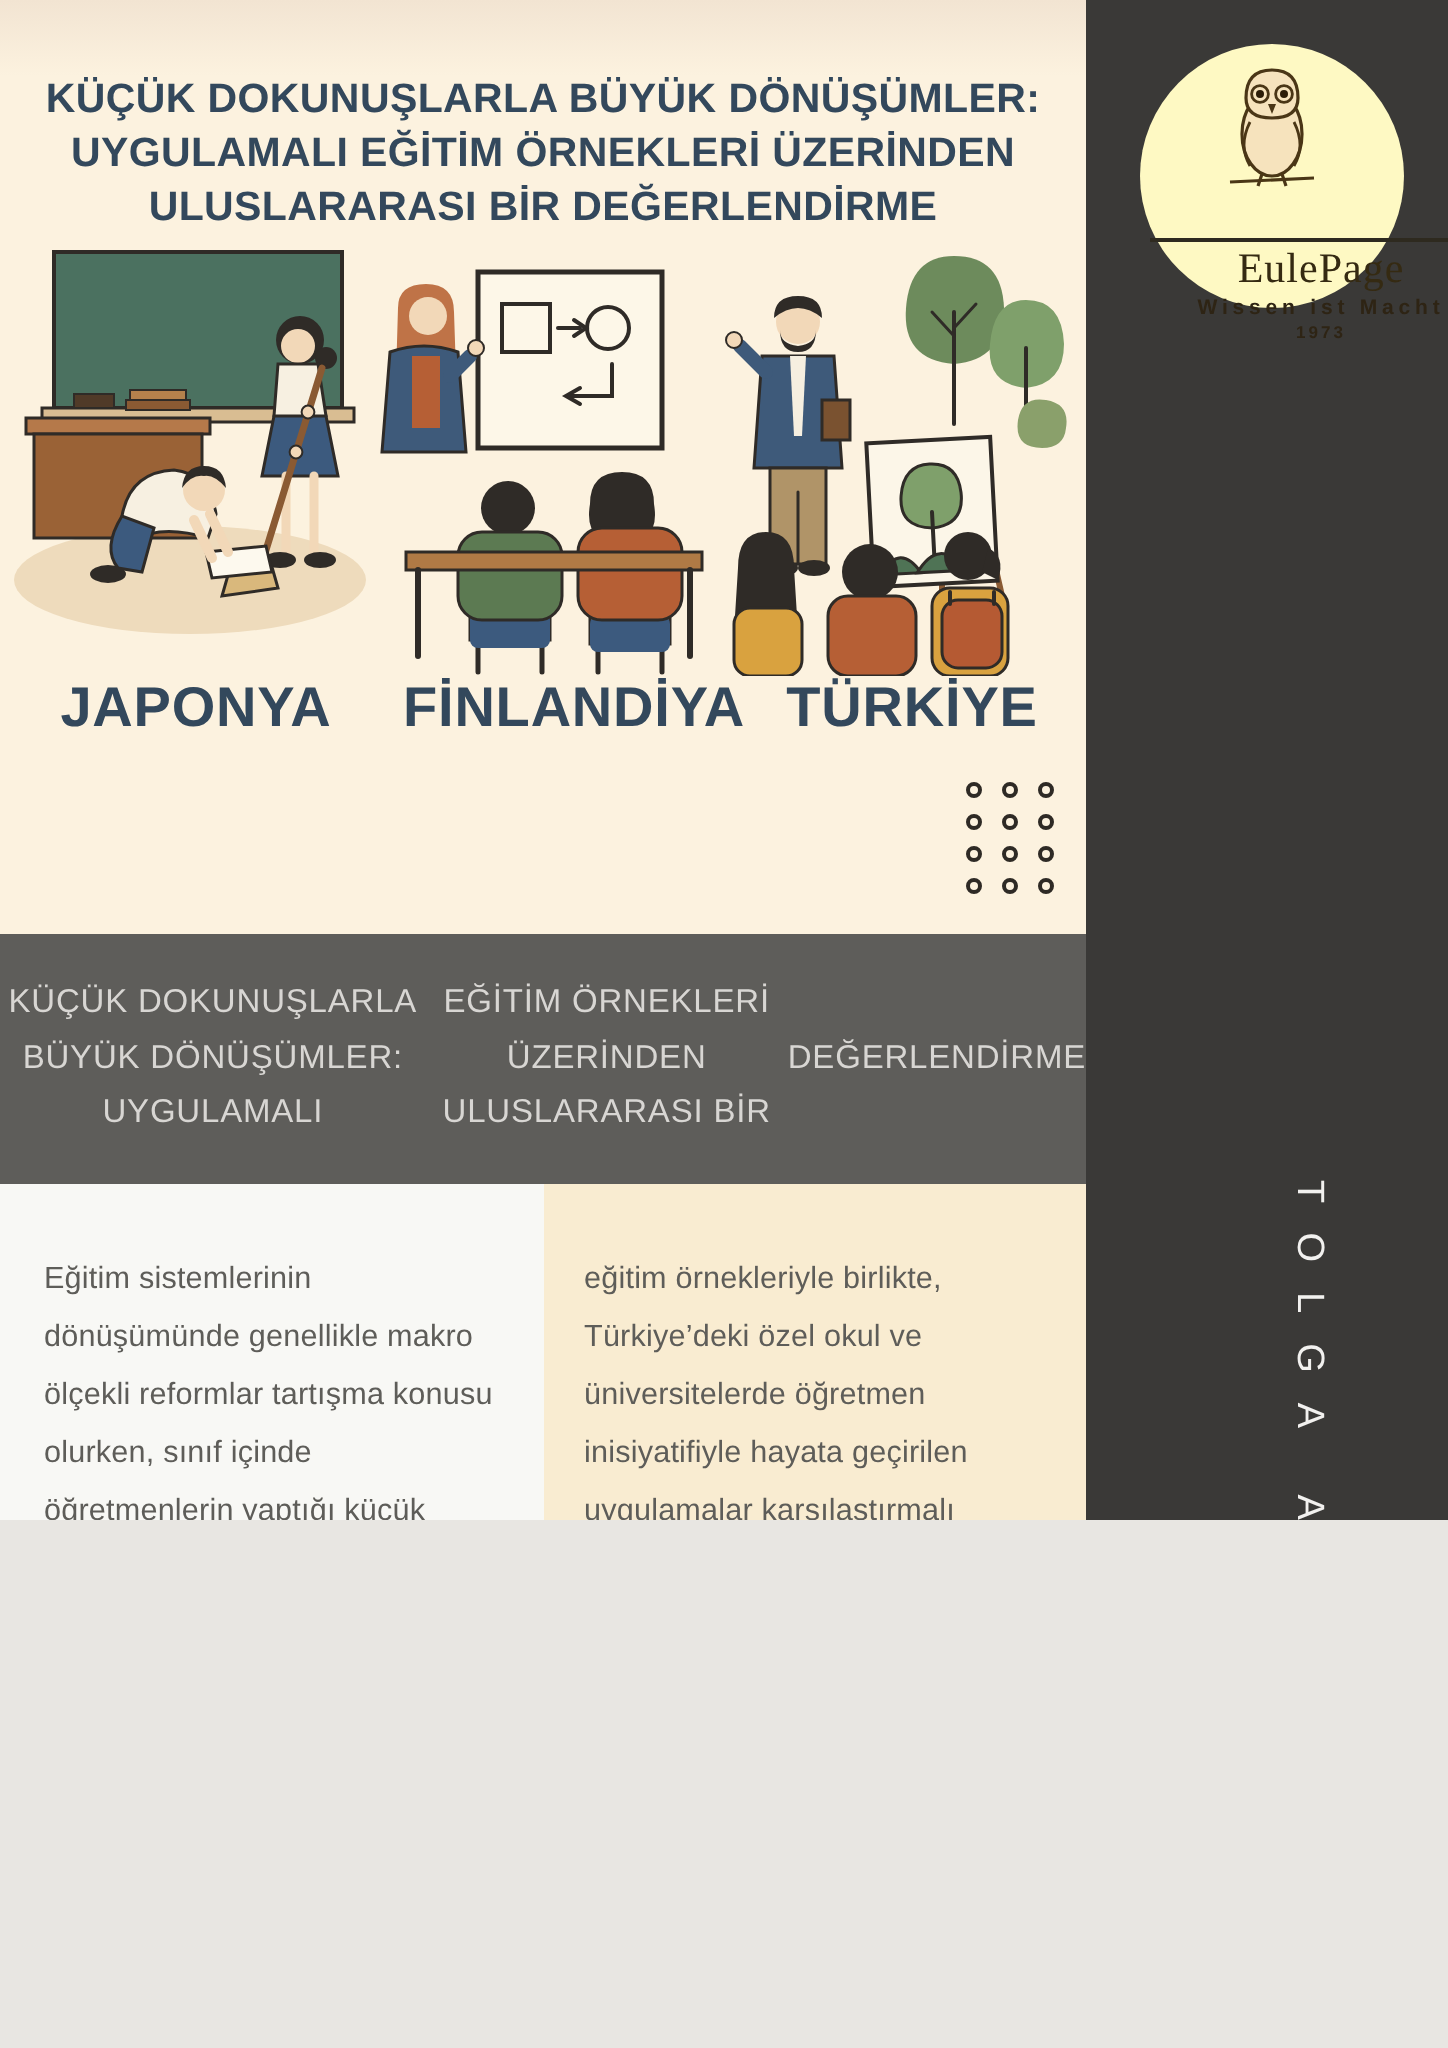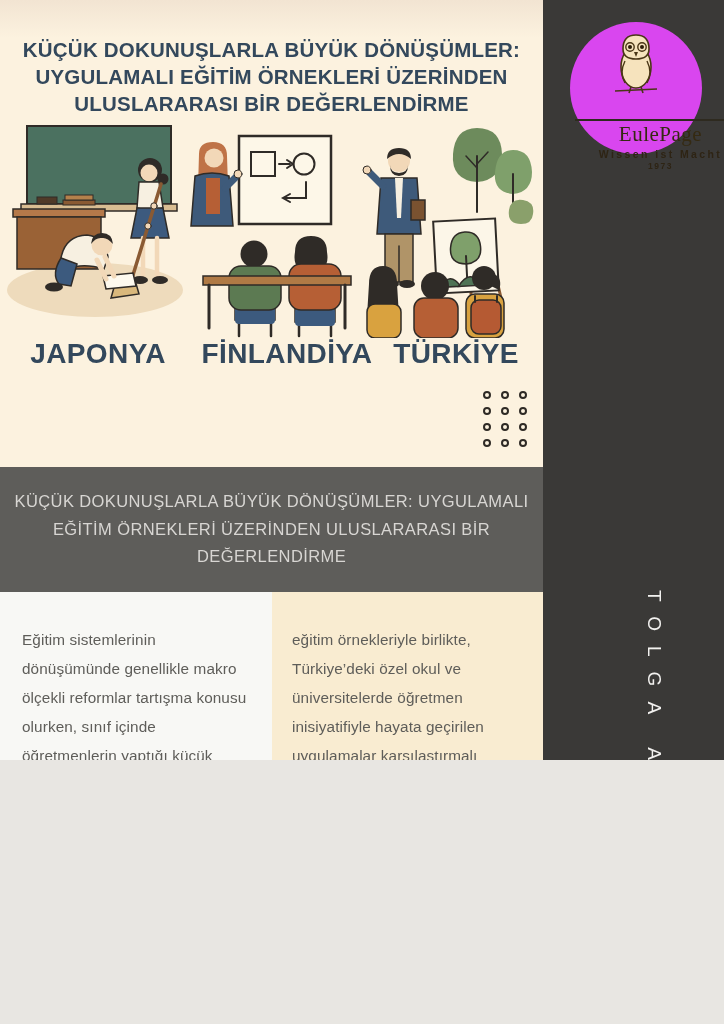--- a/index.html
+++ b/index.html
@@ -11,32 +11,32 @@
     color:#33485c;font-weight:bold;font-size:20.5px;line-height:27px;letter-spacing:.2px;}
   .illustration{position:absolute;left:7px;top:116px;width:530px;height:222px;}
   .country-labels{position:absolute;left:0;top:338px;width:543px;height:30px;}
   .country-label{position:absolute;transform:translateX(-50%);color:#33485c;
     font-weight:bold;font-size:28px;letter-spacing:.4px;white-space:nowrap;}
   .cl-0{left:98px;} .cl-1{left:287px;} .cl-2{left:456px;}
   .dots{position:absolute;left:483px;top:391px;display:grid;
     grid-template-columns:repeat(3,8px);grid-auto-rows:8px;column-gap:10px;row-gap:8px;}
   .dot{width:8px;height:8px;border:2px solid #2e2a25;border-radius:50%;box-sizing:border-box;background:transparent;}
   .banner{position:absolute;left:0;top:467px;width:543px;height:125px;background:#5e5d5a;
-    display:flex;flex-direction:column;justify-content:center;align-items:center;}
+    display:flex;flex-direction:row;justify-content:center;align-items:center;}
   .banner-line{color:#d8d6d3;font-size:16.5px;line-height:27.5px;letter-spacing:.4px;text-align:center;}
   .columns{position:absolute;left:0;top:592px;width:543px;height:432px;}
   .col-left{position:absolute;left:0;top:0;width:272px;height:432px;background:#f8f8f5;}
   .col-right{position:absolute;left:272px;top:0;width:271px;height:432px;background:#f9ecd1;}
   .col-left p{margin:0;padding:33px 18px 0 22px;font-size:15.3px;line-height:29px;color:#5e5d59;letter-spacing:.1px;}
   .col-right p{margin:0;padding:33px 22px 0 20px;font-size:15.3px;line-height:29px;color:#5e5d59;letter-spacing:.1px;}
   .footer-url{position:absolute;left:272px;top:972px;transform:translateX(-50%);
     font-size:21px;letter-spacing:4.5px;color:#2f2d29;white-space:nowrap;}
   
   .sidebar{position:absolute;left:543px;top:0;width:181px;height:1024px;background:#3a3937;}
-  .logo-circle{position:absolute;left:27px;top:22px;width:132px;height:132px;border-radius:50%;background:#d946ef;}
+  .logo-circle{position:absolute;left:27px;top:22px;width:132px;height:132px;border-radius:50%;background:#fef9c3;}
   .owl{position:absolute;left:50%;top:5px;transform:translateX(-50%);}
   .logo-divider{position:absolute;left:5px;top:97px;width:171px;height:1.5px;background:#2e2a1f;}
   .brand-name{position:absolute;left:0;top:100px;width:181px;text-align:center;
     font-family:"Liberation Serif",serif;font-size:21px;color:#352a12;letter-spacing:.5px;}
   .tagline{position:absolute;left:0;top:126px;width:181px;text-align:center;
     font-size:10.5px;font-weight:bold;letter-spacing:2.4px;color:#2e2414;}
   .year{position:absolute;left:0;top:139px;width:181px;text-align:center;
     font-size:8.5px;font-weight:bold;letter-spacing:1.5px;color:#2e2414;}
   .author-vertical{position:absolute;left:88px;top:590px;width:34px;
     writing-mode:vertical-rl;text-orientation:mixed;

